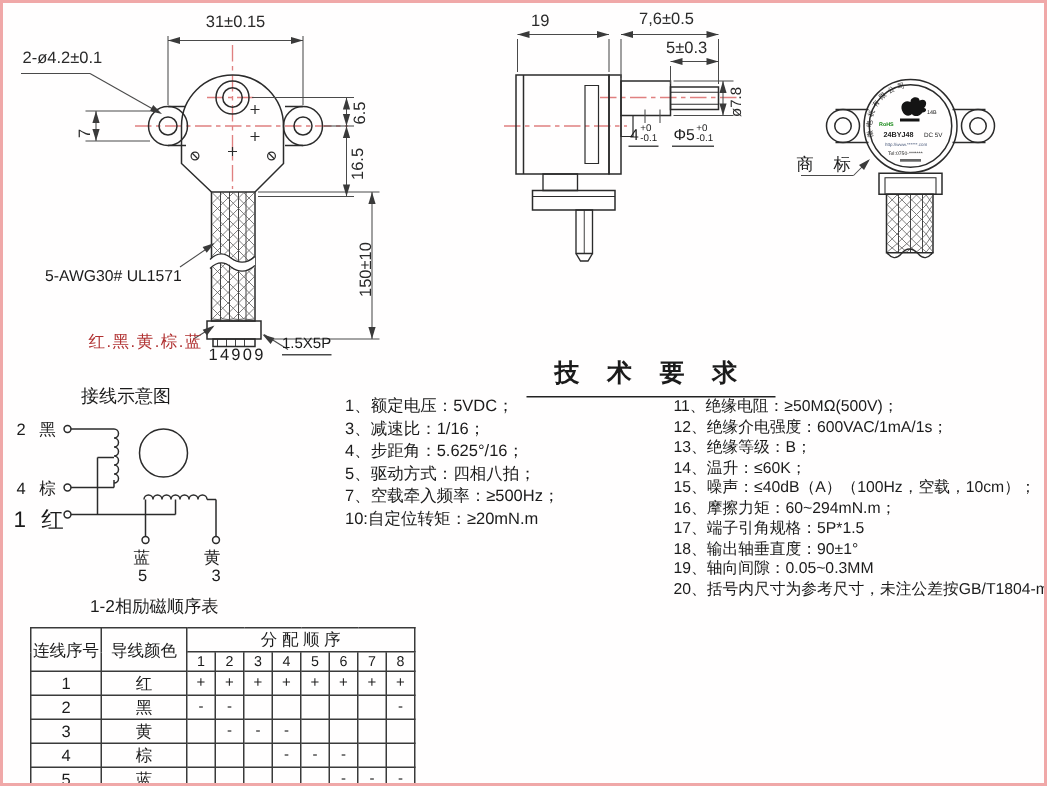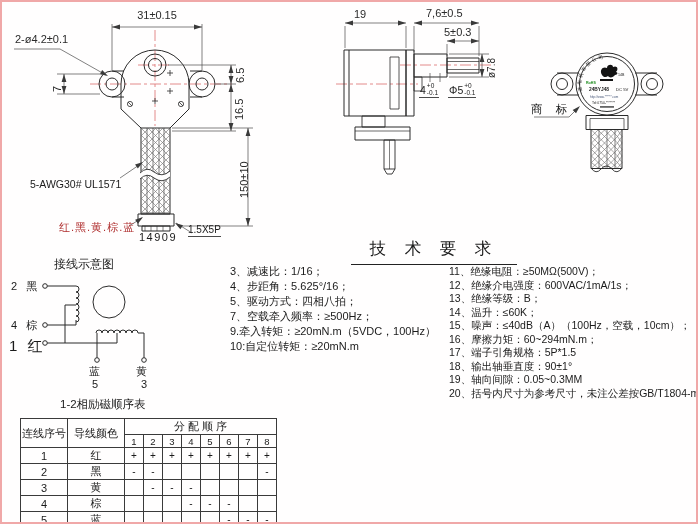--- a/index.html
+++ b/index.html
@@ -8,21 +8,21 @@
   .abs{position:absolute;white-space:nowrap;}
   .dim{font-size:11px;color:#2a2a2a;}
   .vtext{transform:rotate(-90deg);transform-origin:0 0;}
   .redtxt{color:#b03030;}
   .underl{border-bottom:1px solid #4a4a4a;padding-bottom:1px;}
   .tolwrap{display:flex;align-items:center;border-bottom:1px solid #4a4a4a;padding:0 1px 1px 1px;}
   .tolmain{font-size:10.5px;}
   .tolstack{display:inline-flex;flex-direction:column;font-size:6.5px;line-height:6.5px;margin-left:1px;}
   .tolstack i{font-style:normal;}
   .tech-title{position:absolute;left:349px;top:236px;width:166px;text-align:center;font-size:16.5px;
-              letter-spacing:7px;border-bottom:1.5px solid #222;padding-bottom:4px;font-weight:400;}
+              letter-spacing:7px;border-bottom:1.5px solid #222;padding-bottom:4px;font-weight:700;}
   .tech-list{position:absolute;white-space:nowrap;}
   .tech-left{left:228px;top:262px;font-size:11px;line-height:15px;}
   .tech-right{left:447px;top:263px;font-size:10.5px;line-height:13.5px;}
   .seq-table{position:absolute;left:18px;top:416px;border-collapse:collapse;table-layout:fixed;}
   .seq-table td,.seq-table th{border:1px solid #3a3a3a;text-align:center;padding:0;font-weight:normal;
                               overflow:hidden;font-size:11px;}
   .seq-table .num{font-size:9.5px;}
   .seq-table .sign{font-size:10px;}
   svg{position:absolute;left:0;top:0;}
   svg *{vector-effect:non-scaling-stroke;}
@@ -414,25 +414,25 @@
     <span class="tolstack">
         <i>+0</i>
         <i>-0.1</i>
       </span>
   </div>
 
   <div class="abs" style="left:529px;top:100px;font-size:11.5px;letter-spacing:5px">商 标</div>
 
   <div class="tech-title">技 术 要 求</div>
   <div class="tech-list tech-left">
+    <div>1、额定电压：5VDC；</div>
     <div>3、减速比：1/16；</div>
     <div>4、步距角：5.625°/16；</div>
     <div>5、驱动方式：四相八拍；</div>
     <div>7、空载牵入频率：≥500Hz；</div>
-    <div>9.牵入转矩：≥20mN.m（5VDC，100Hz）</div>
     <div>10:自定位转矩：≥20mN.m</div>
   </div>
   <div class="tech-list tech-right">
     <div>11、绝缘电阻：≥50MΩ(500V)；</div>
     <div>12、绝缘介电强度：600VAC/1mA/1s；</div>
     <div>13、绝缘等级：B；</div>
     <div>14、温升：≤60K；</div>
     <div>15、噪声：≤40dB（A）（100Hz，空载，10cm）；</div>
     <div>16、摩擦力矩：60~294mN.m；</div>
     <div>17、端子引角规格：5P*1.5</div>

